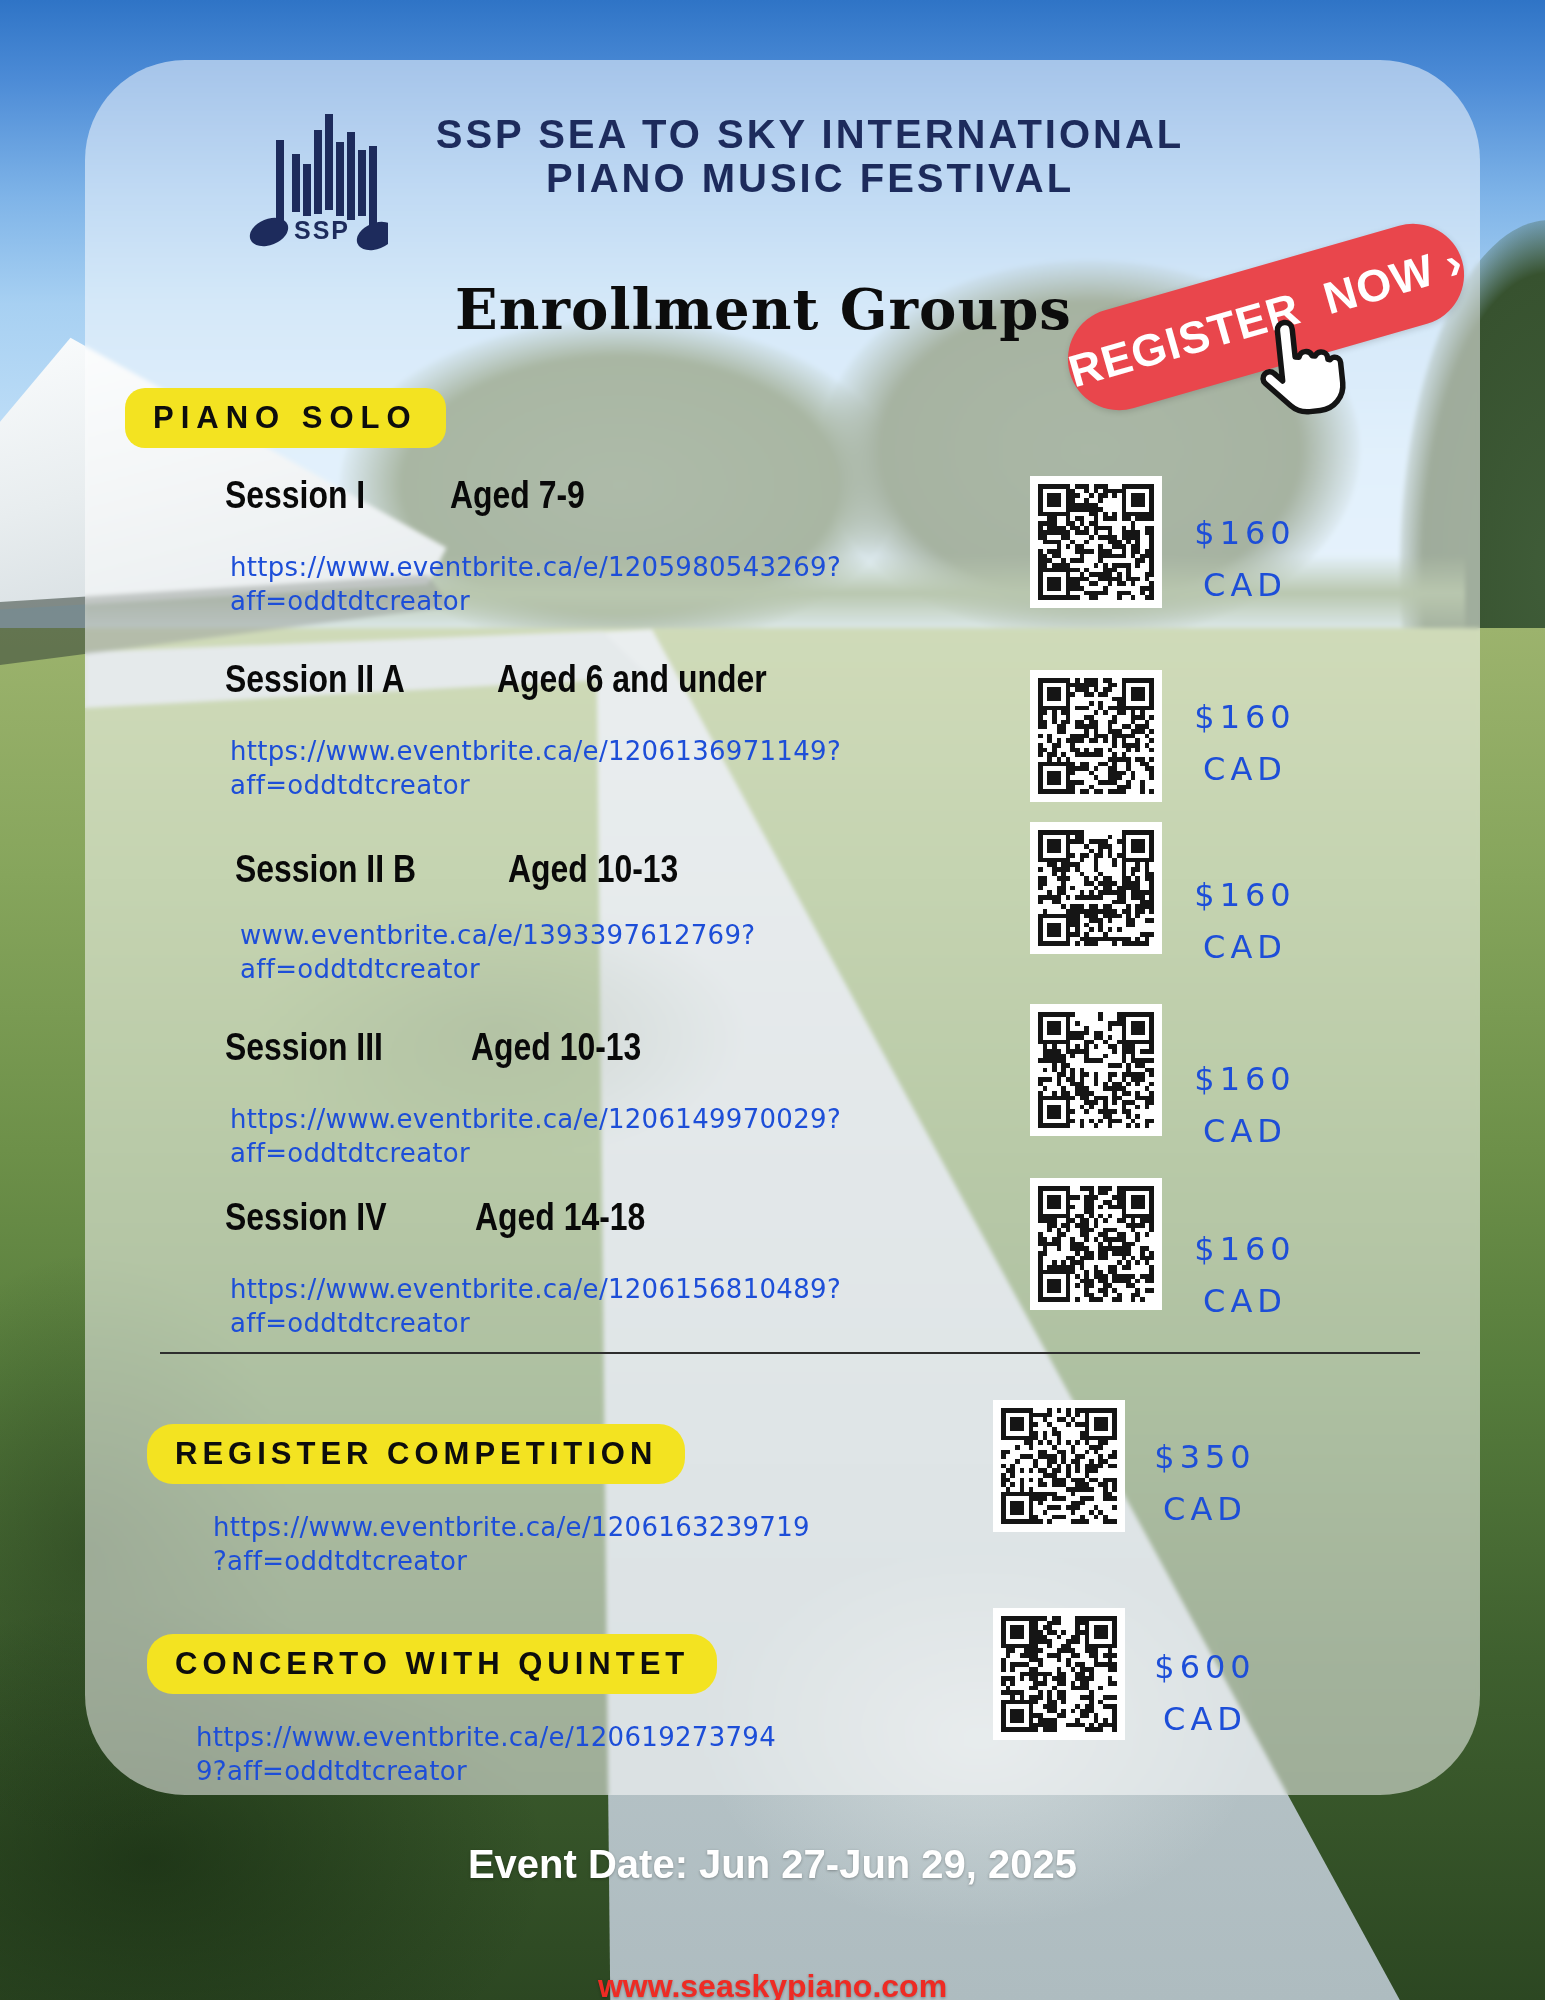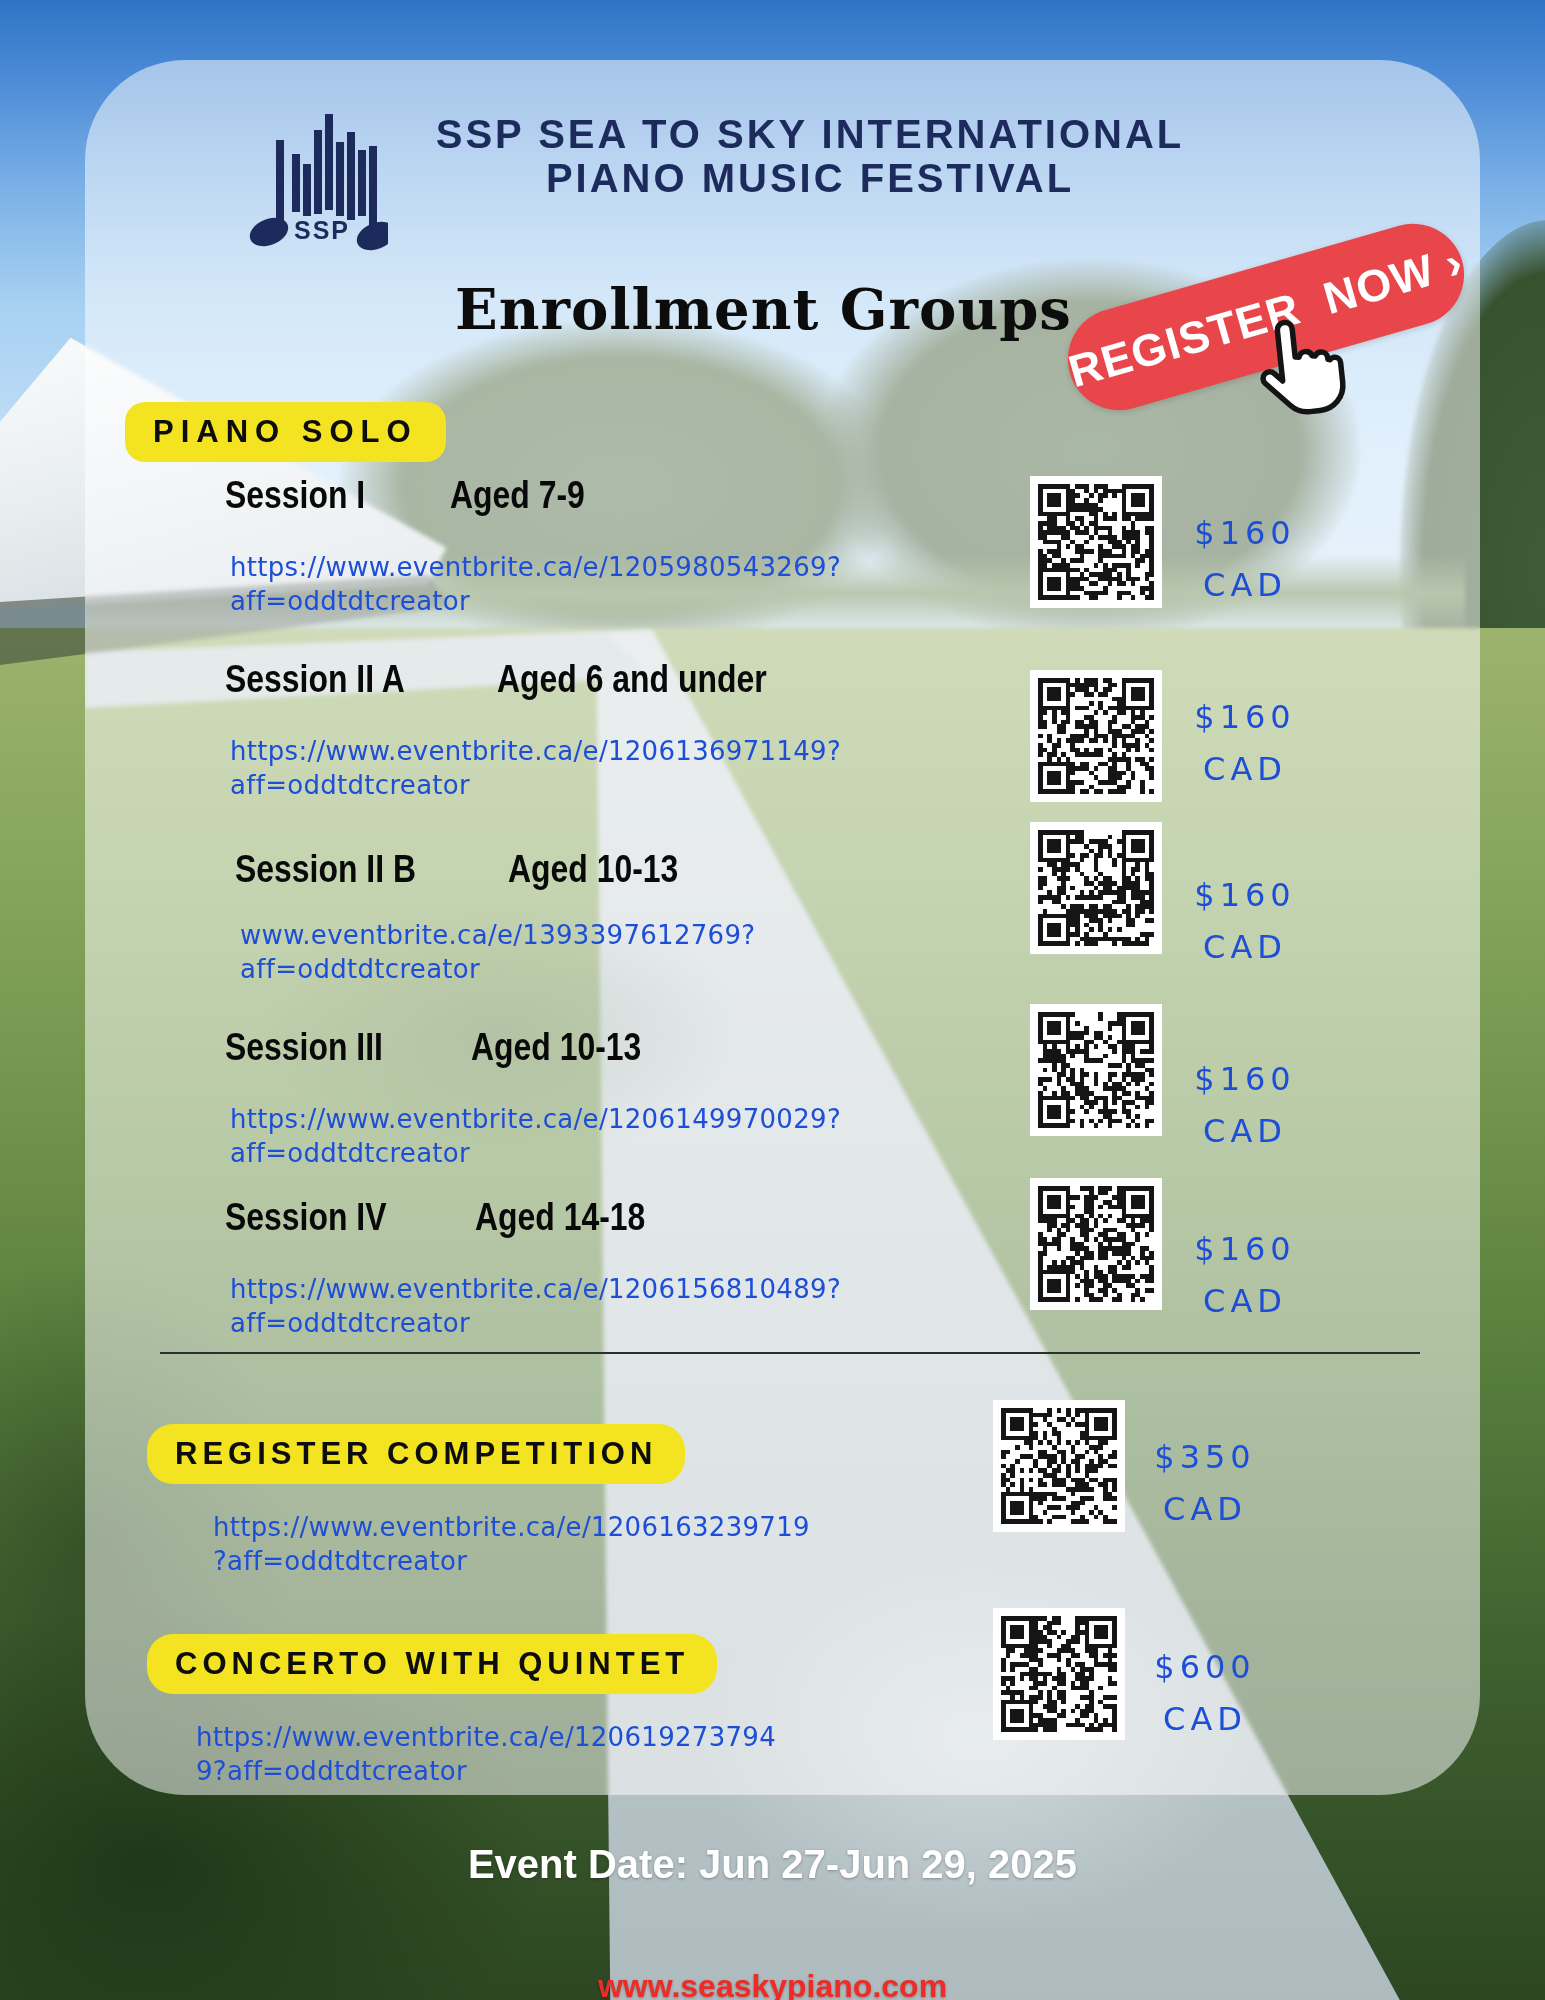--- a/index.html
+++ b/index.html
@@ -106,21 +106,21 @@
   <div class="abs title" style="left:420px;top:112px;width:780px;">SSP SEA TO SKY INTERNATIONAL</div>
   <div class="abs subtitle" style="left:455px;top:276px;width:600px;">Enrollment Groups</div>
 
   <div class="abs badge" style="left:1062px;top:266px;">REGISTER  NOW ›</div>
   <div class="abs" style="left:1242px;top:316px;width:104px;height:110px;transform:rotate(-6deg);">
     <svg viewBox="0 0 32 34" width="104" height="110">
       <path d="M12.2 4.1c0-1.3 1-2.3 2.3-2.3s2.3 1 2.3 2.3v8.6l1.2.2c.3-.9 1.1-1.5 2-1.5 1 0 1.8.6 2.1 1.5l.9.2c.3-.6 1-1.1 1.8-1.1 1.1 0 2 .9 2 2v.5l.7.2c.3-.4.8-.6 1.3-.6 1 0 1.8.8 1.8 1.8v6.3c0 4.3-3.5 7.8-7.8 7.8h-3.2c-2.2 0-4.3-.9-5.8-2.5l-7-7.6c-.8-.85-.75-2.15.1-2.9.85-.8 2.15-.75 2.9.1l2.4 2.6V4.1z" fill="#ffffff" stroke="#141414" stroke-width="1.7" stroke-linejoin="round"></path>
     </svg>
   </div>
 
-  <div class="abs" style="left:125px;top:402px;">
+  <div class="abs" style="left:125px;top:388px;">
     <span class="pill">PIANO SOLO</span>
   </div>
 
   <div class="abs row" style="top:474px;">
     <div class="abs s-title" style="left:225px;top:0;">
       <span class="cond">Session I</span>
       <span class="cond">Aged 7-9</span>
     </div>
     <div class="abs s-url" style="left:230px;top:76px;">
       <div>https://www.eventbrite.ca/e/1205980543269?</div>

